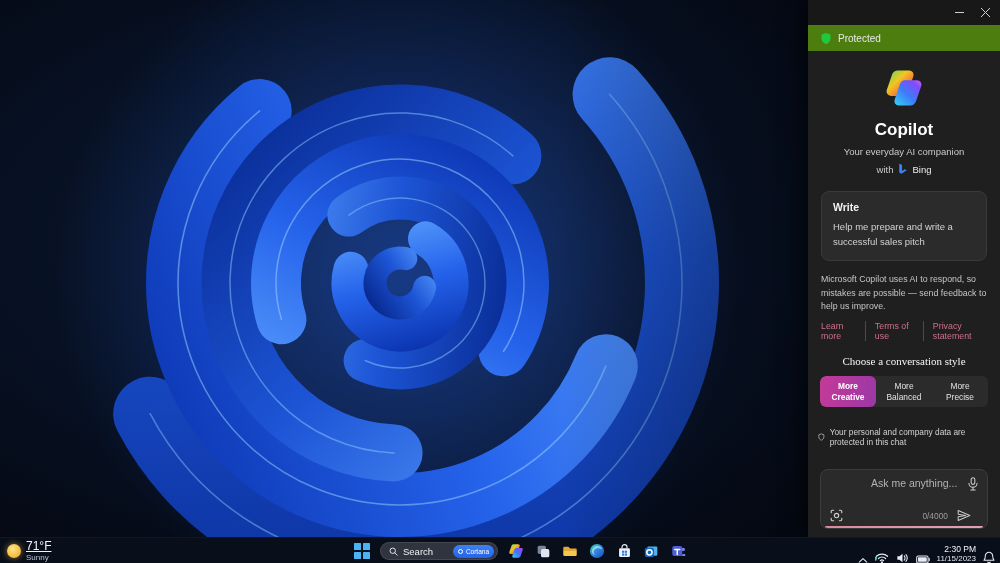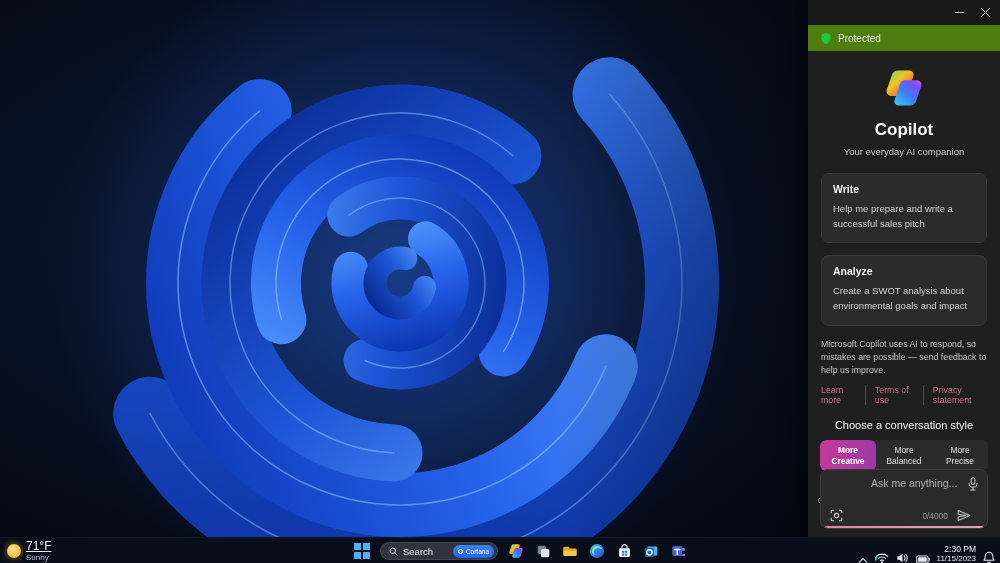--- a/index.html
+++ b/index.html
@@ -58,21 +58,21 @@
   .cards { margin:16px 13px 0; display:flex; flex-direction:column; gap:12px; }
   .card { background:#2b2b2b; border:1px solid #3a3a3a; border-radius:8px; padding:9px 11px 11px; cursor:pointer; }
   .card-title { font-size:10.5px; font-weight:bold; color:#f2f2f2; }
   .card-body { font-size:9.5px; color:#d3d3d3; line-height:1.55; margin-top:7px; }
 
   .disclaimer { margin:12px 13px 0; font-size:8.8px; color:#c6c6c6; line-height:1.5; }
   .links-row { margin:8px 13px 0; display:flex; align-items:center; }
   .link { font-size:8.8px; color:#d0708a; text-decoration:none; cursor:pointer; }
   .link + .link { margin-left:9px; padding-left:9px; border-left:1px solid #4a4a4a; }
 
-  .style-heading { margin-top:14px; text-align:center; font-size:11px; color:#f5f5f5; }
+  .style-heading { margin-top:14px; text-align:center; font-size:11px; color:#f5f5f5;font-family:Liberation Serif, serif; }
   .segmented { margin:9px 12px 0; background:#2b2b2b; border-radius:6px; display:grid;
                grid-template-columns:1fr 1fr 1fr; height:31px; overflow:hidden; }
   .seg-btn { display:flex; align-items:center; justify-content:center; text-align:center;
              font-size:8.4px; line-height:1.25; color:#e3e3e3; cursor:pointer; padding:2px 6px; }
   .seg-btn.selected { background:linear-gradient(100deg,#c43a97,#9b38a6); border-radius:6px; color:#fff; font-weight:bold; }
 
   .privacy-note { margin:20px 10px 0; display:flex; align-items:center; justify-content:center; gap:5px; }
   .privacy-note span { font-size:8.3px; color:#d2d2d2; }
 
   .composer { position:absolute; left:12px; right:12px; bottom:8px; height:60px; background:#2a2a2a;
@@ -184,30 +184,33 @@
       </svg>
       <span class="protected-label">Protected</span>
     </div>
 
     <div class="brand">
       <svg class="logo" viewBox="0 0 48 48">
           <use href="#copilot-logo"></use>
         </svg>
       <div class="panel-title">Copilot</div>
       <div class="panel-sub">Your everyday AI companion</div>
+      <div class="bing-row">
+        <span>with</span>
+        <svg width="11" height="12" viewBox="0 0 12 14">
+          <path d="M2.2 0.8 L5.4 1.9 V9.2 L8.6 7.3 L11 8.5 L4.8 12.4 L2.2 11 Z" fill="#3b82f6"></path>
+        </svg>
+        <b>Bing</b>
+      </div>
     </div>
 
     <div class="cards">
       <div class="card">
         <div class="card-title">Write</div>
         <div class="card-body">Help me prepare and write a successful sales pitch</div>
-      </div>
-      <div class="card">
-        <div class="card-title">Analyze</div>
-        <div class="card-body">Create a SWOT analysis about environmental goals and impact</div>
       </div>
     </div>
 
     <div class="disclaimer">Microsoft Copilot uses AI to respond, so mistakes are possible — send feedback to help us improve.</div>
 
     <div class="links-row">
       <a class="link">Learn more</a>
       <a class="link">Terms of use</a>
       <a class="link">Privacy statement</a>
     </div>

